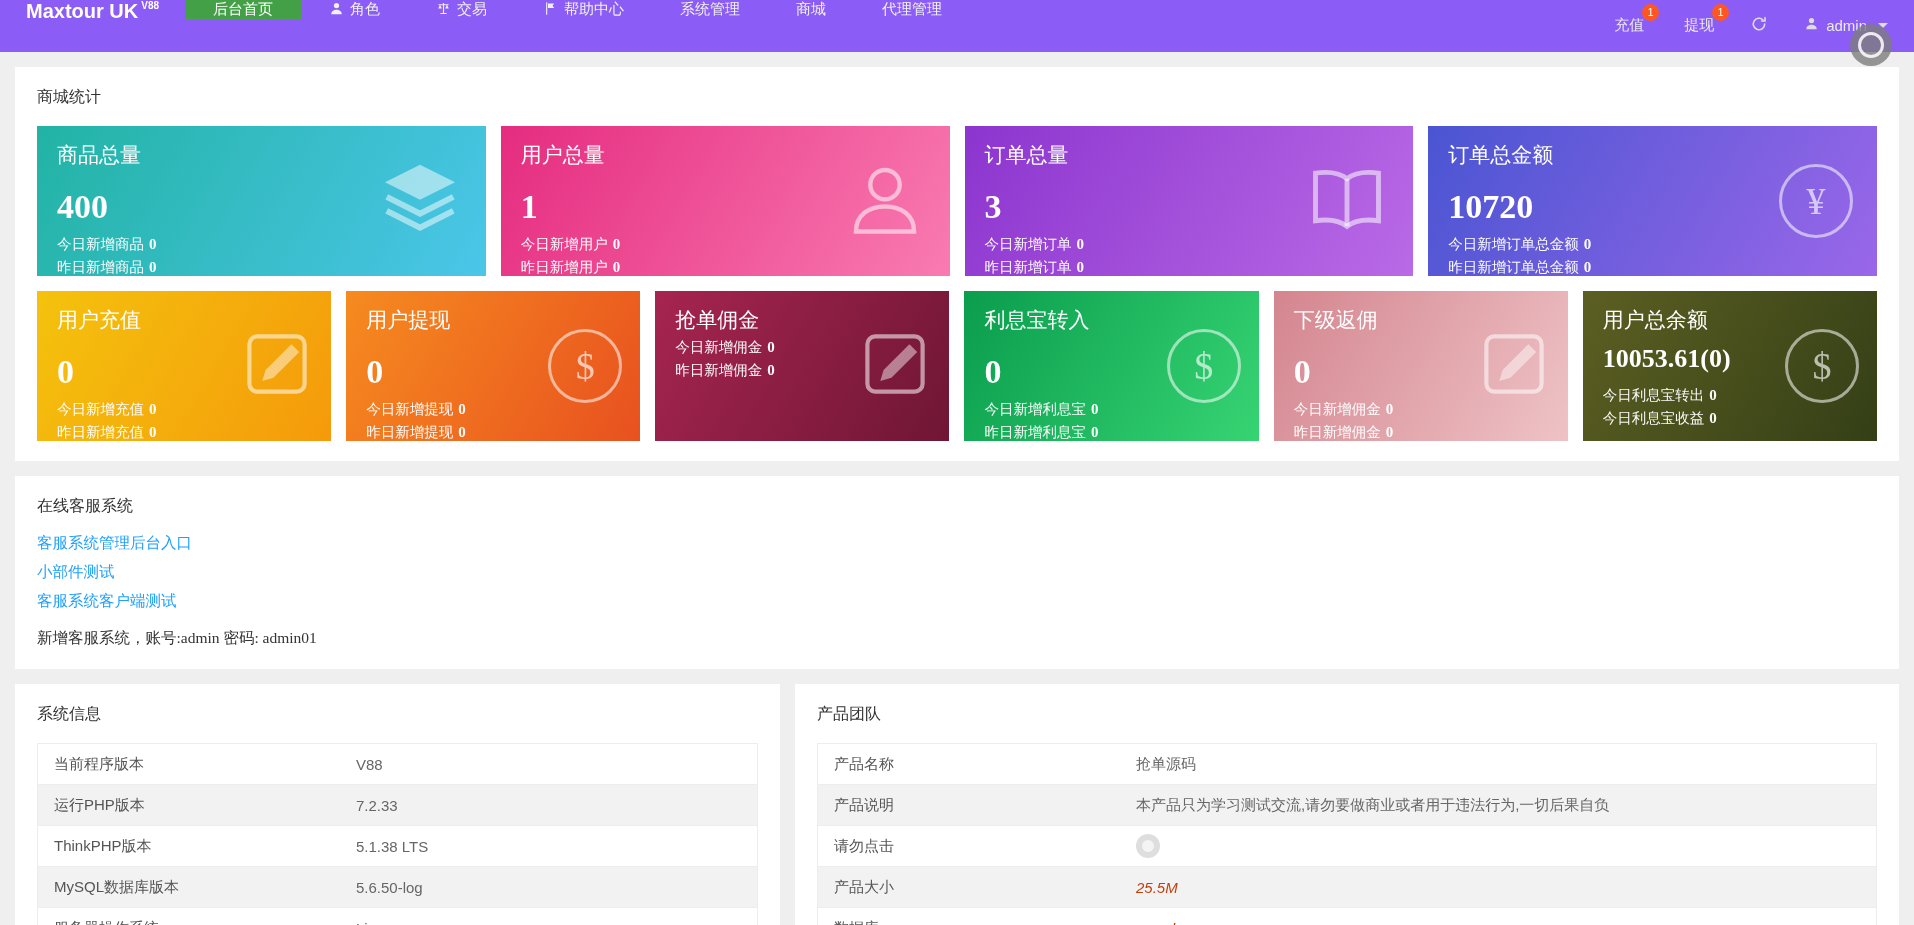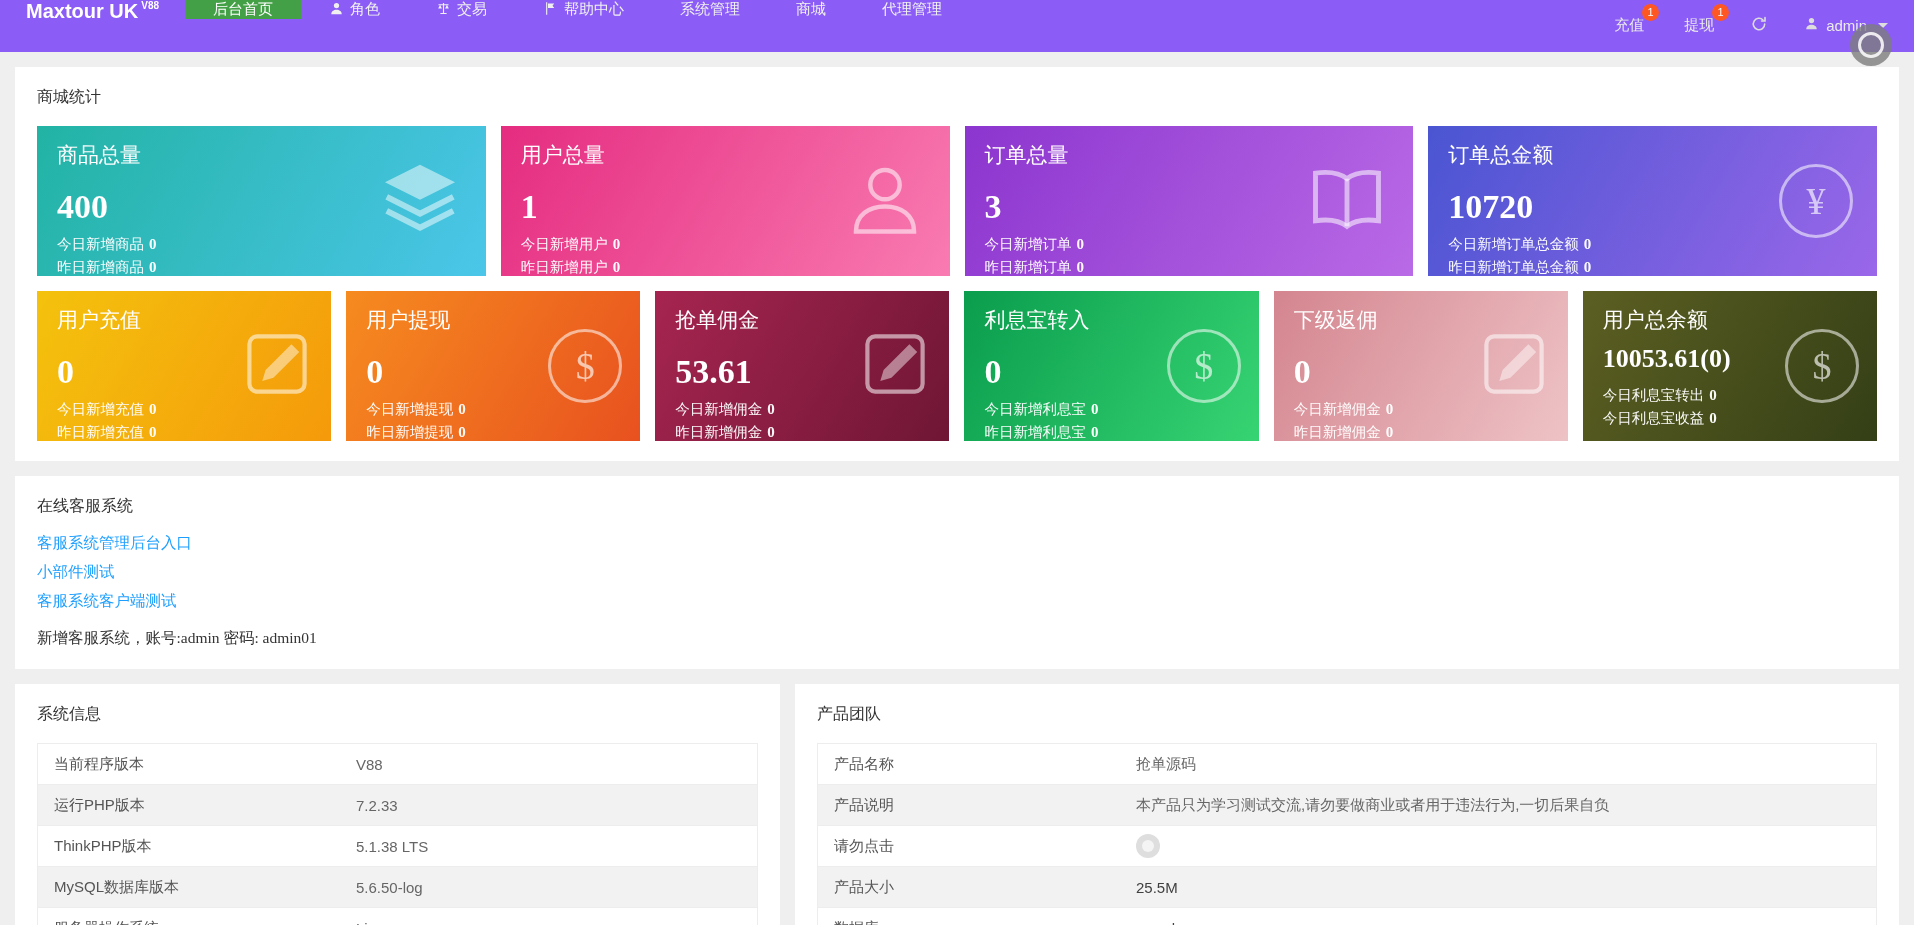--- a/index.html
+++ b/index.html
@@ -61,21 +61,21 @@
 
   
   .bottom-row{display:flex;gap:15px;margin:15px;align-items:flex-start;}
   .panel-box{background:#fff;padding:20px 22px;box-sizing:border-box;}
   .panel-left{width:765px;}
   .panel-right{flex:1;}
   .info-table{width:100%;border-collapse:collapse;margin-top:18px;font-size:15px;color:#666;border:1px solid #ededed;}
   .info-table td{height:40px;padding:0 16px;border-bottom:1px solid #ededed;}
   .info-table tr:nth-child(even){background:#f2f2f2;}
   .td-label{width:270px;color:#555;}
-  .link-cell{color:#404040;cursor:pointer;}
+  .link-cell{color:#c2410c;cursor:pointer;font-style:italic;}
   .contact-icon{display:inline-block;width:24px;height:24px;border-radius:50%;background:#dedede;position:relative;vertical-align:middle;cursor:pointer;}
   .contact-icon i{position:absolute;left:6px;top:6px;width:12px;height:12px;border-radius:50%;background:#f4f4f4;}
 </style>
 </head>
 <body>
 
 <div class="navbar">
   <div class="brand">
     <span>Maxtour UK</span>
       <span class="ver">V88</span>
@@ -221,21 +221,20 @@
       <div class="stat-value">0</div>
       <div class="stat-line"><span>今日新增提现</span><b>0</b></div>
       <div class="stat-line"><span>昨日新增提现</span><b>0</b></div>
       <div class="stat-icon">
           <div class="coin">$</div>
         </div>
     </div>
 
     <div class="stat-card small g7">
       <div class="stat-title">抢单佣金</div>
-      <div class="stat-value">53.61</div>
       <div class="stat-line"><span>今日新增佣金</span><b>0</b></div>
       <div class="stat-line"><span>昨日新增佣金</span><b>0</b></div>
       <div class="stat-icon">
         <svg viewBox="0 0 24 24" width="72" height="72" fill="none" stroke="rgba(255,255,255,0.55)" stroke-width="1.4">
             <rect x="2.8" y="2.8" width="18.4" height="18.4" rx="2.6"></rect>
             <path d="M14.8 7.4l2-2 2.6 2.6-2 2M14.8 7.4l-6.6 6.6-1.1 3.7 3.7-1.1 6.6-6.6z" fill="rgba(255,255,255,0.45)" stroke="none"></path>
           </svg>
       </div>
     </div>
 

